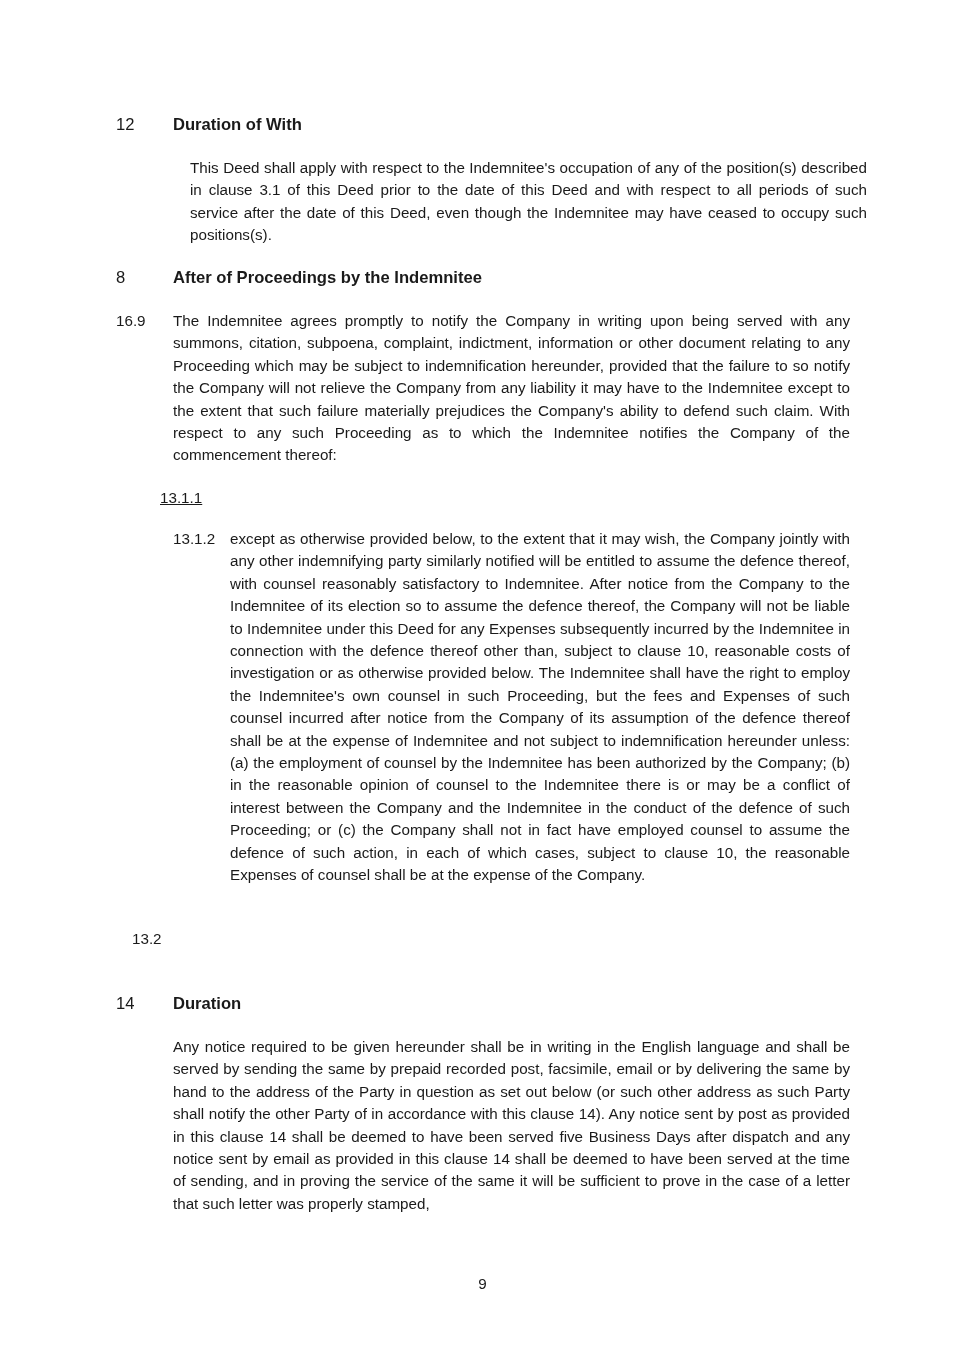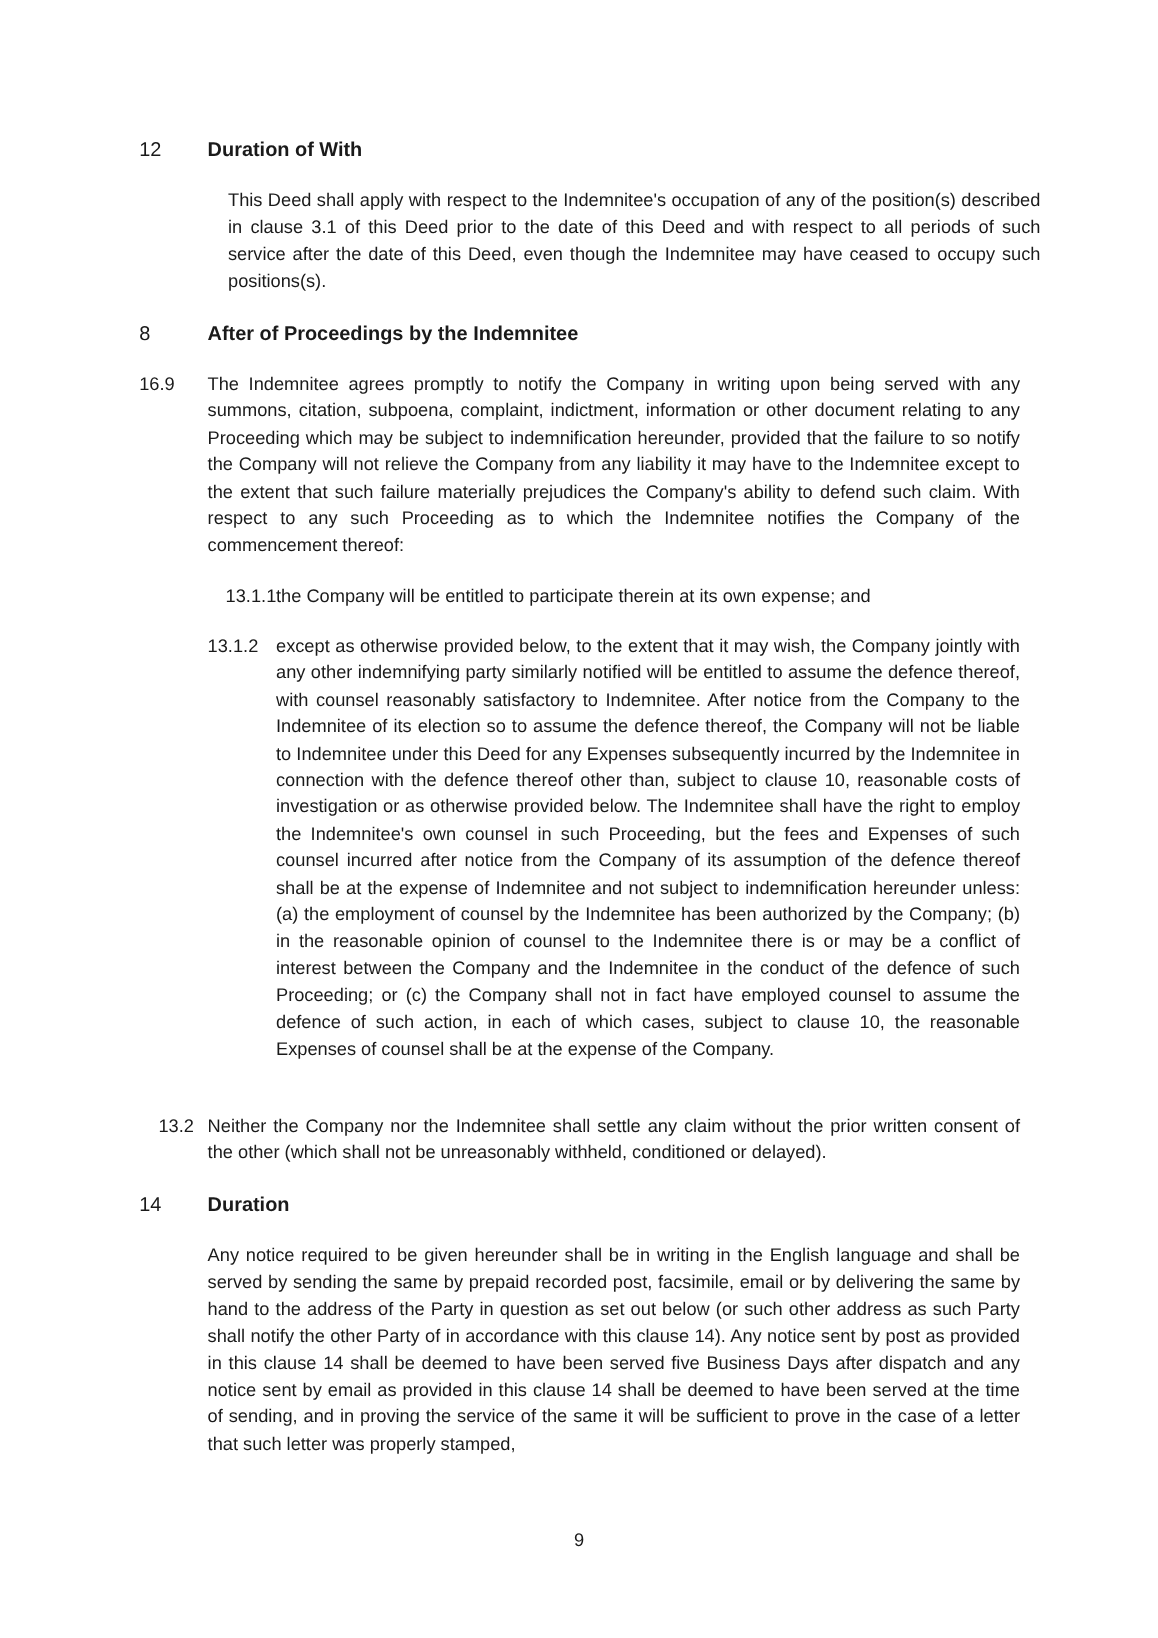--- a/index.html
+++ b/index.html
@@ -32,28 +32,26 @@
   <p class="para" style="top:157px;margin-left:17px;">This Deed shall apply with respect to the Indemnitee's occupation of any of the position(s) described in clause 3.1 of this Deed prior to the date of this Deed and with respect to all periods of such service after the date of this Deed, even though the Indemnitee may have ceased to occupy such positions(s).</p>
 
   <div class="heading" style="top:268px;">
     <span class="num">8</span>
     <span class="title">After of Proceedings by the Indemnitee</span>
   </div>
 
   <span class="clause-num" style="top:310px; left:116px;">16.9</span>
   <p class="para" style="top:310px;">The Indemnitee agrees promptly to notify the Company in writing upon being served with any summons, citation, subpoena, complaint, indictment, information or other document relating to any Proceeding which may be subject to indemnification hereunder, provided that the failure to so notify the Company will not relieve the Company from any liability it may have to the Indemnitee except to the extent that such failure materially prejudices the Company's ability to defend such claim.  With respect to any such Proceeding as to which the Indemnitee notifies the Company of the commencement thereof:</p>
 
-  <span class="clause-num" style="top:487px; left:188px;">13.1.1</span>
-  <p class="para sub" style="top:487px;">the Company will be entitled to participate therein at its own expense; and</p>
+  <span class="clause-num" style="top:487px; left:160px;text-decoration:underline;">13.1.1</span>
 
   <span class="clause-num" style="top:528px; left:173px;">13.1.2</span>
   <p class="para sub" style="top:528px;">except as otherwise provided below, to the extent that it may wish, the Company jointly with any other indemnifying party similarly notified will be entitled to assume the defence thereof, with counsel reasonably satisfactory to Indemnitee.  After notice from the Company to the Indemnitee of its election so to assume the defence thereof, the Company will not be liable to Indemnitee under this Deed for any Expenses subsequently incurred by the Indemnitee in connection with the defence thereof other than, subject to clause 10, reasonable costs of investigation or as otherwise provided below.  The Indemnitee shall have the right to employ the Indemnitee's own counsel in such Proceeding, but the fees and Expenses of such counsel incurred after notice from the Company of its assumption of the defence thereof shall be at the expense of Indemnitee and not subject to indemnification hereunder unless: (a) the employment of counsel by the Indemnitee has been authorized by the Company; (b) in the reasonable opinion of counsel to the Indemnitee there is or may be a conflict of interest between the Company and the Indemnitee in the conduct of the defence of such Proceeding; or (c) the Company shall not in fact have employed counsel to assume the defence of such action, in each of which cases, subject to clause 10, the reasonable Expenses of counsel shall be at the expense of the Company.</p>
 
   <span class="clause-num" style="top:928px; left:116px;margin-left:16px;">13.2</span>
-  <p class="para" style="top:928px;">Neither the Company nor the Indemnitee shall settle any claim without the prior written consent of the other (which shall not be unreasonably withheld, conditioned or delayed).</p>
 
   <div class="heading" style="top:994px;">
     <span class="num">14</span>
     <span class="title">Duration</span>
   </div>
   <p class="para" style="top:1036px;">Any notice required to be given hereunder shall be in writing in the English language and shall be served by sending the same by prepaid recorded post, facsimile, email or by delivering the same by hand to the address of the Party in question as set out below (or such other address as such Party shall notify the other Party of in accordance with this clause 14).  Any notice sent by post as provided in this clause 14 shall be deemed to have been served five Business Days after dispatch and any notice sent by email as provided in this clause 14 shall be deemed to have been served at the time of sending, and in proving the service of the same it will be sufficient to prove in the case of a letter that such letter was properly stamped,</p>
 
   <div class="page-num">9</div>
 </div>
 

